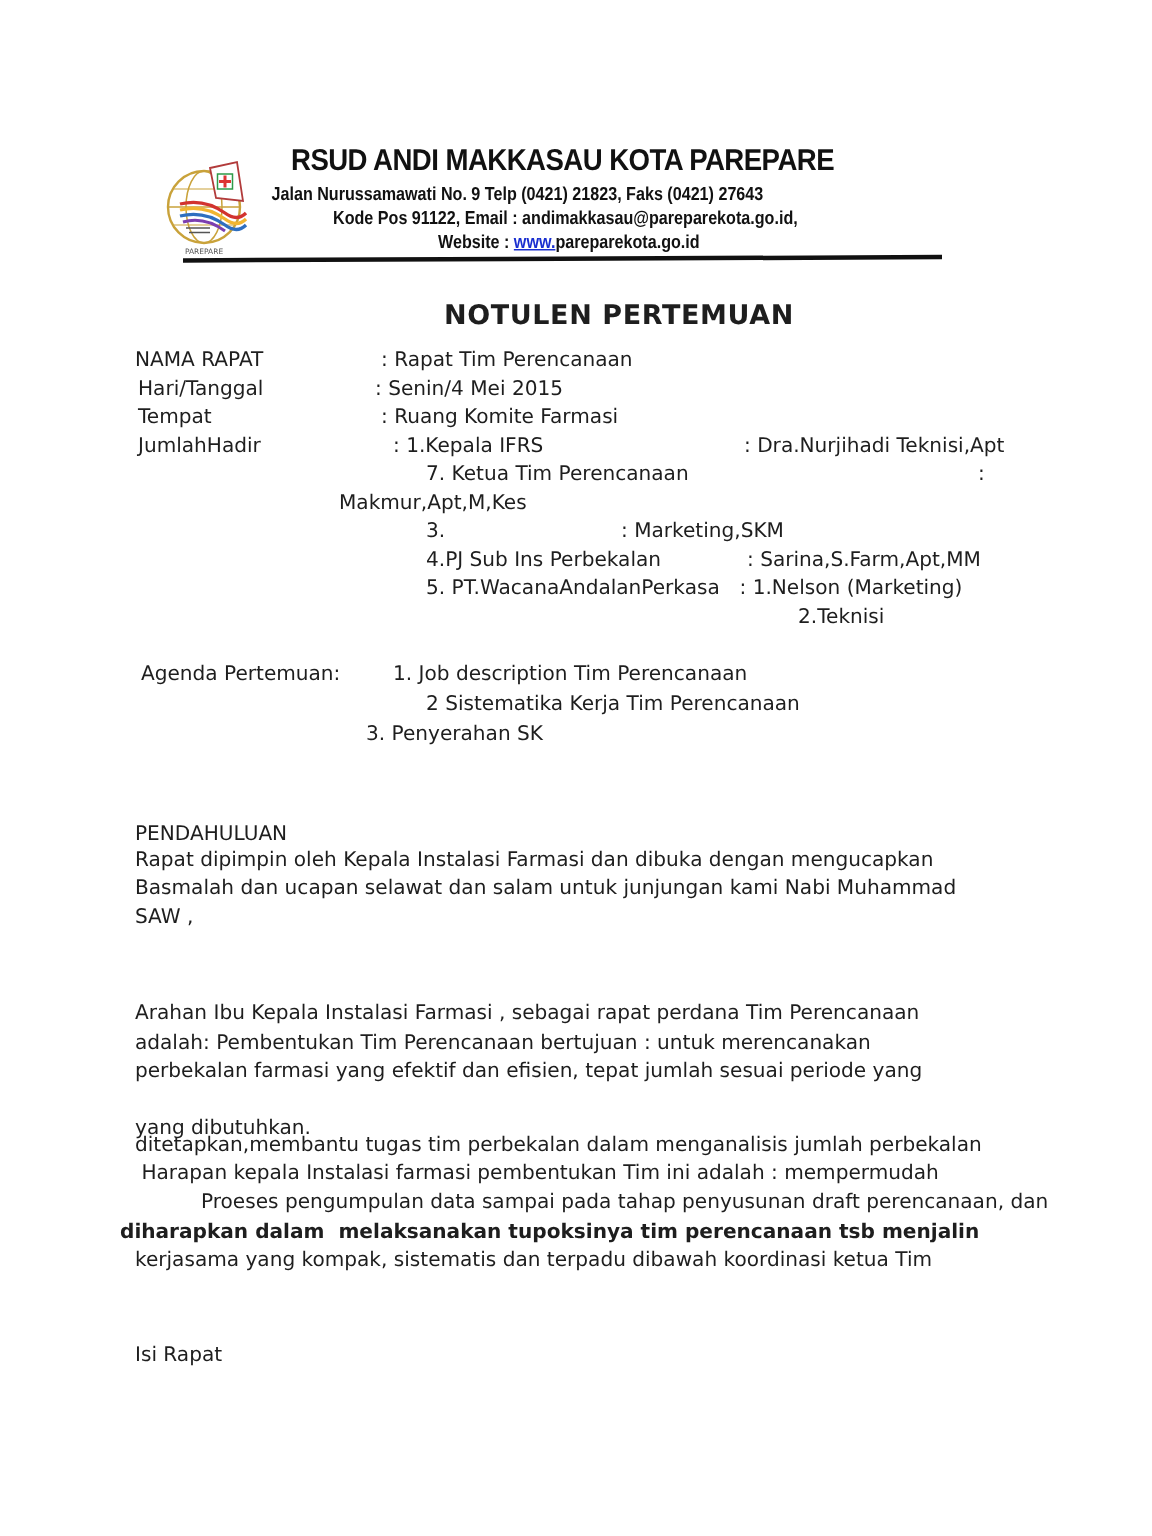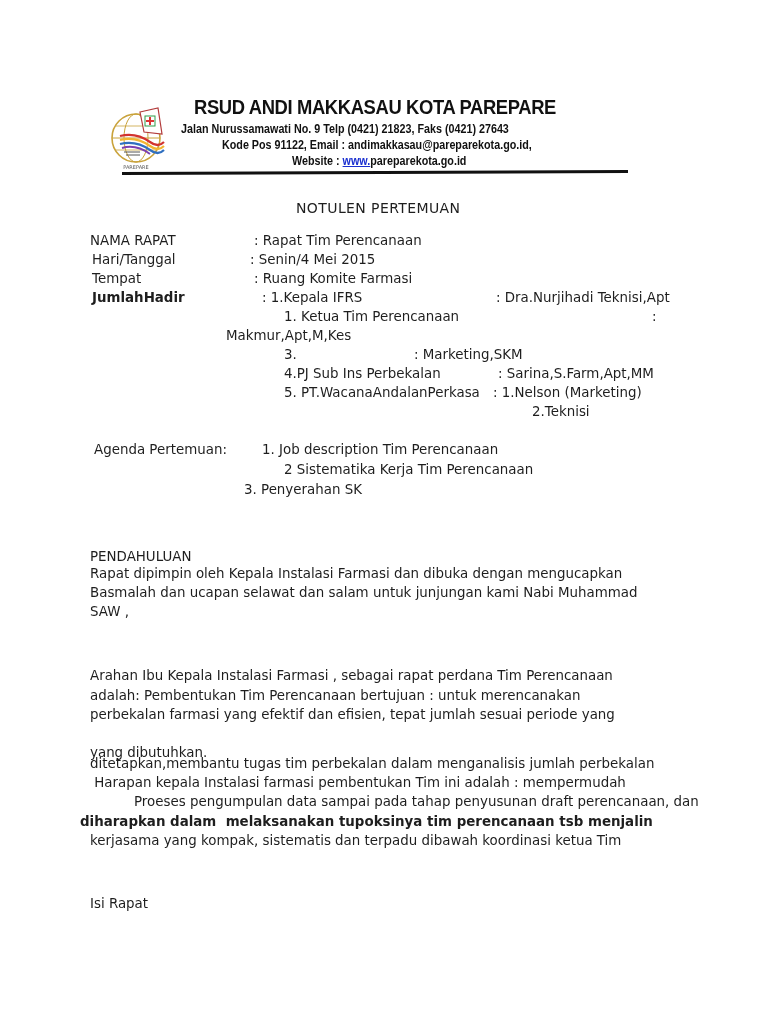--- a/index.html
+++ b/index.html
@@ -15,21 +15,21 @@
     }
     .kop-line {
       font-family: "Liberation Sans", sans-serif; font-weight: bold; font-size: 12.5px;
       transform: scaleX(0.86); transform-origin: left top; color: #111;
     }
     .kop-link { color: #1a2fd0; text-decoration: underline; }
     .kop-rule {
       position: absolute; left: 122px; top: 171px; width: 506px; height: 3px; background: #111;
       transform: rotate(-0.25deg);
     }
-    .doc-title { font-size: 14px; font-weight: normal; letter-spacing: 0.4px; }
+    .doc-title { font-size: 18px; font-weight: bold; letter-spacing: 0.4px; }
     .logo { position: absolute; left: 106px; top: 102px; width: 66px; height: 70px; }
   </style>
 </head>
 <body>
 
 <div>
   <svg class="logo" viewBox="0 0 66 70">
     <circle cx="30" cy="36" r="24" fill="none" stroke="#c9a23a" stroke-width="1.6"></circle>
     <ellipse cx="30" cy="36" rx="12" ry="24" fill="none" stroke="#c9a23a" stroke-width="1"></ellipse>
     <line x1="6" y1="36" x2="54" y2="36" stroke="#c9a23a" stroke-width="1"></line>
@@ -60,26 +60,26 @@
 <div>
   <div class="abs txt" style="left:90px; top:232px;">NAMA  RAPAT</div>
   <div class="abs txt" style="left:254px; top:232px;">:   Rapat Tim Perencanaan</div>
 
   <div class="abs txt" style="left:92px; top:251px;">Hari/Tanggal</div>
   <div class="abs txt" style="left:250px; top:251px;">: Senin/4 Mei 2015</div>
 
   <div class="abs txt" style="left:92px; top:270px;">Tempat</div>
   <div class="abs txt" style="left:254px; top:270px;">: Ruang Komite Farmasi</div>
 
-  <div class="abs txt" style="left:92px; top:289px;font-weight:bold;">JumlahHadir</div>
+  <div class="abs txt" style="left:92px; top:289px;">JumlahHadir</div>
 
   <div class="abs txt" style="left:262px; top:289px;">: 1.Kepala  IFRS</div>
   <div class="abs txt" style="left:496px; top:289px;">: Dra.Nurjihadi Teknisi,Apt</div>
 
-  <div class="abs txt" style="left:284px; top:308px;">1. Ketua Tim Perencanaan</div>
+  <div class="abs txt" style="left:284px; top:308px;">7. Ketua Tim Perencanaan</div>
   <div class="abs txt" style="left:652px; top:308px;">:</div>
   <div class="abs txt" style="left:226px; top:327px;">Makmur,Apt,M,Kes</div>
 
   <div class="abs txt" style="left:284px; top:346px;">3.</div>
   <div class="abs txt" style="left:414px; top:346px;">: Marketing,SKM</div>
 
   <div class="abs txt" style="left:284px; top:365px;">4.PJ Sub Ins Perbekalan</div>
   <div class="abs txt" style="left:498px; top:365px;">: Sarina,S.Farm,Apt,MM</div>
 
   <div class="abs txt" style="left:284px; top:384px;">5. PT.WacanaAndalanPerkasa</div>

